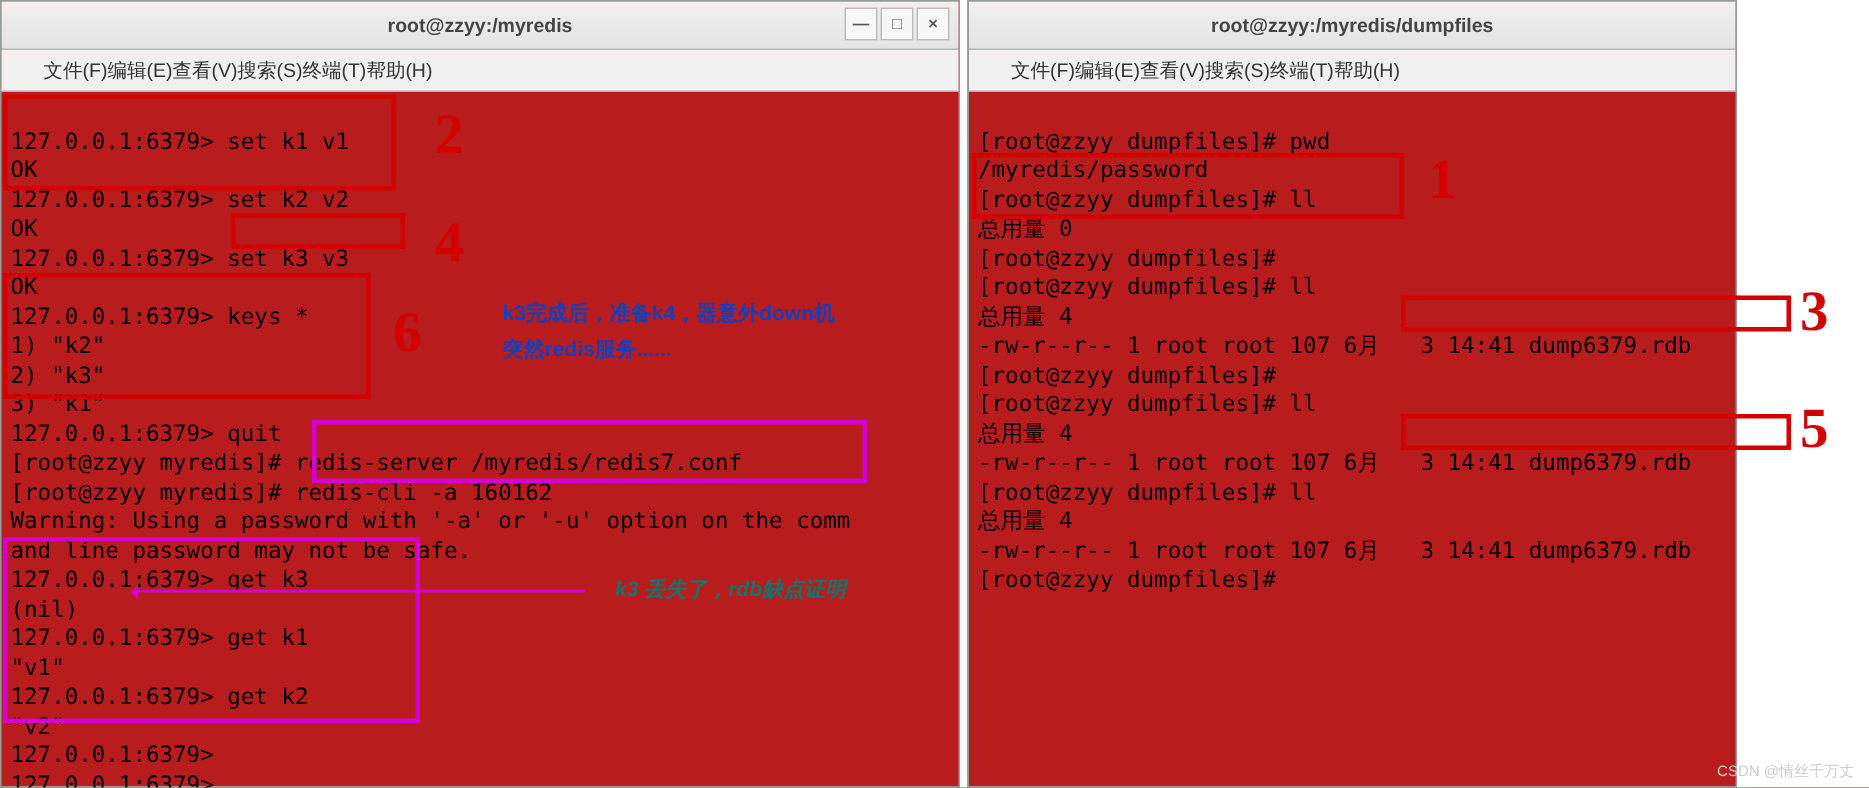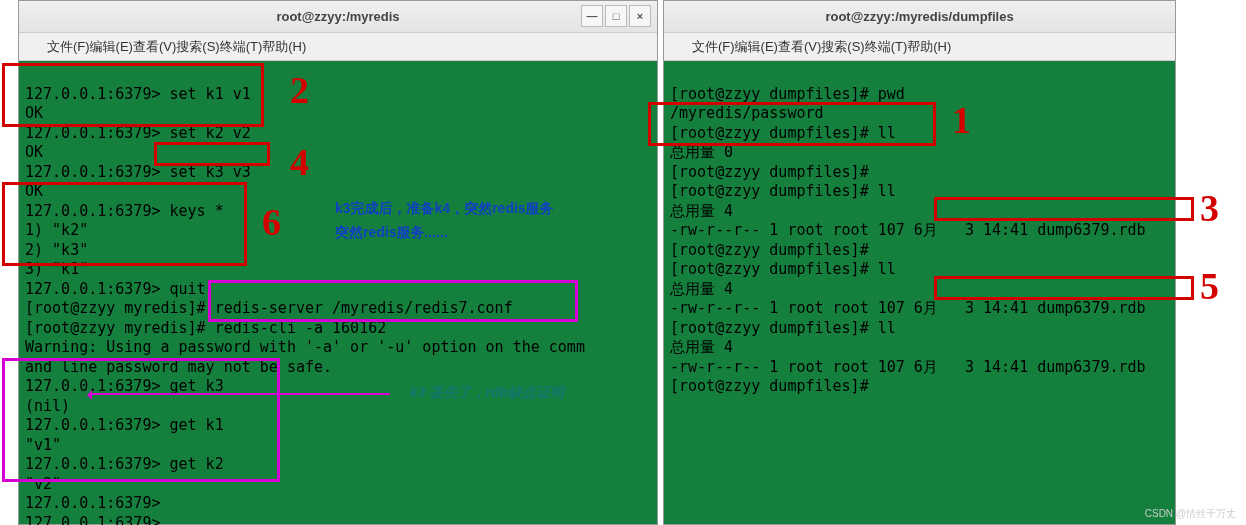--- a/index.html
+++ b/index.html
@@ -7,23 +7,22 @@
     width: 1246px;
     height: 525px;
     background: #fff;
     font-family: "DejaVu Sans Mono", Consolas, monospace;
     font-size: 14px;
     position: relative;
     overflow: hidden;
   }
   .window {
     position: absolute;
-    background: #15803d;
+    background: #b91c1c;
     border: 1px solid #999;
-    margin-left: 18px;
   }
   .left-win  { left: 0; top: 0; width: 640px; height: 525px; }
   .right-win { left: 645px; top: 0; width: 513px; height: 525px; }
 
   .titlebar {
     height: 32px;
     background: linear-gradient(#f0f0f0,#e4e4e4);
     border-bottom: 1px solid #ccc;
     display: flex;
     align-items: center;
@@ -185,21 +184,21 @@
 <div class="box red" style="left:2px; top:182px; width:245px; height:84px;"></div>
 
 <div class="box pink" style="left:208px; top:280px; width:370px; height:42px;"></div>
 
 <div class="box pink" style="left:2px; top:358px; width:278px; height:124px;"></div>
 
 <div class="hand" style="left:290px; top:68px;">2</div>
 <div class="hand" style="left:290px; top:140px;">4</div>
 <div class="hand" style="left:262px; top:200px;">6</div>
 
-<div class="note" style="left:335px; top:200px;">k3完成后，准备k4，突然redis服务</div>
+<div class="note" style="left:335px; top:200px;">k3完成后，准备k4，器意外down机</div>
 <div class="note" style="left:335px; top:224px;">突然redis服务......</div>
 
 <div class="arrow" style="left:90px; top:393px; width:300px;"></div>
 <div class="note pink-note" style="left:410px; top:384px;">k3 丢失了，rdb缺点证明</div>
 
 <div class="box red" style="left:648px; top:102px; width:288px; height:44px;"></div>
 <div class="box red" style="left:934px; top:197px; width:260px; height:24px;"></div>
 <div class="box red" style="left:934px; top:276px; width:260px; height:24px;"></div>
 
 <div class="hand" style="left:952px; top:98px;">1</div>

